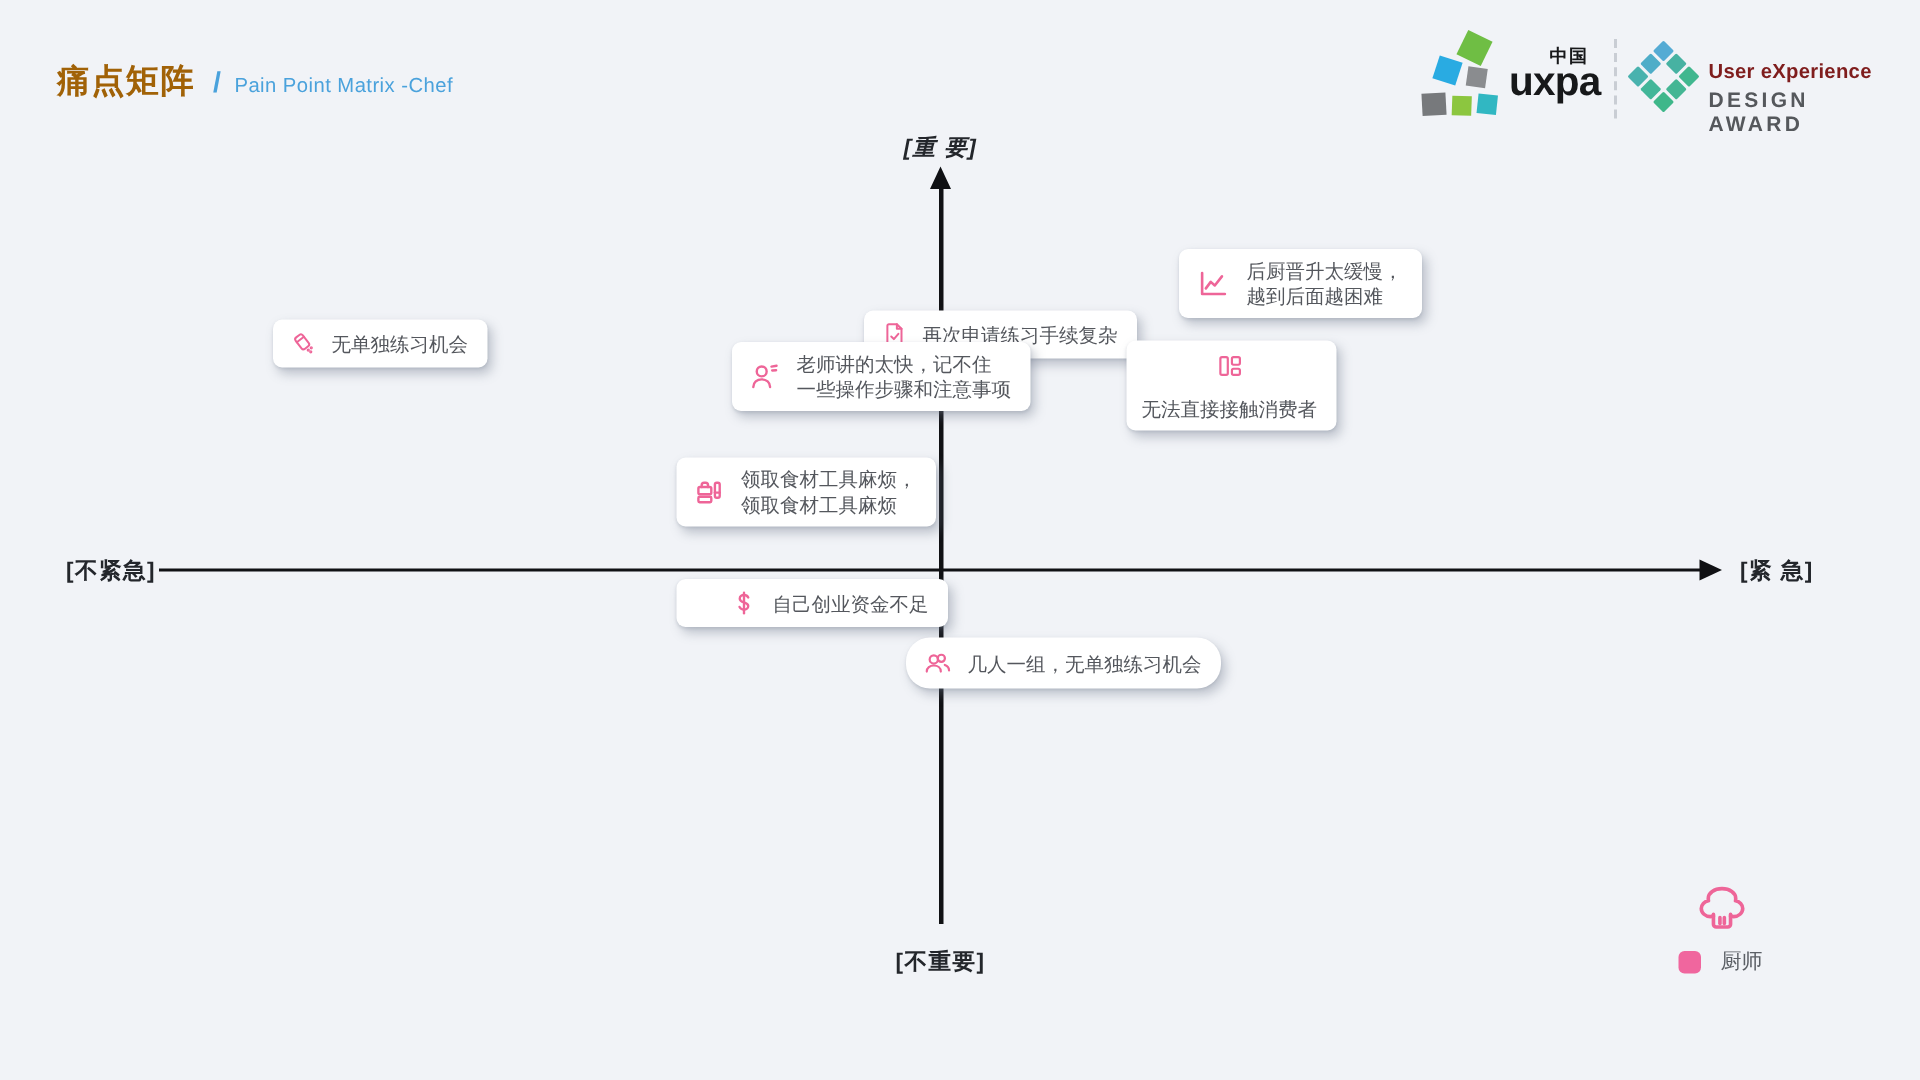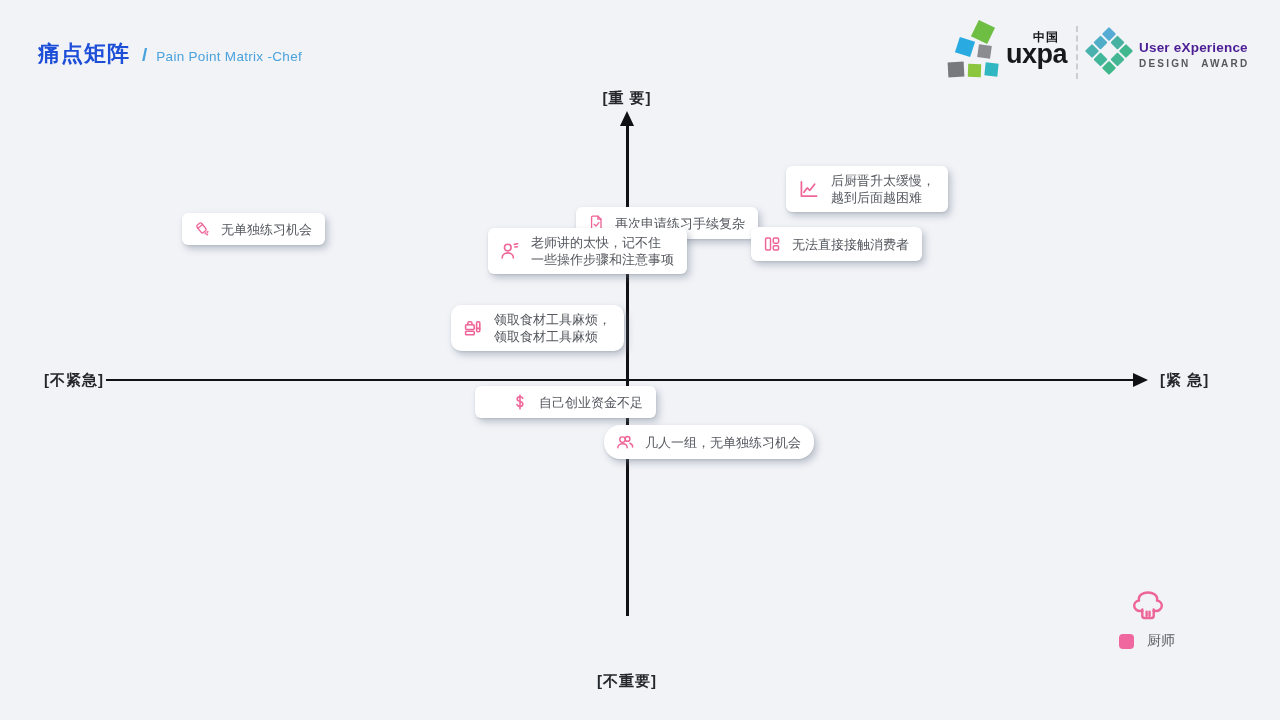--- a/index.html
+++ b/index.html
@@ -4,49 +4,49 @@
 <style>
   * { margin:0; padding:0; box-sizing:border-box; }
   body { background:#e6e8ec; }
   .stage {
     position:relative; width:1280px; height:720px;
     background:#F1F3F7; overflow:hidden;
     font-family:"Liberation Sans", sans-serif;
   }
   
   .header-title { position:absolute; left:38px; top:39px; display:flex; align-items:baseline; }
-  .title-zh { font-size:22px; font-weight:bold; color:#1d4ed8; letter-spacing:1px; }
+  .title-zh { font-size:22px; font-weight:bold; color:#a16207; letter-spacing:1px; }
   .title-slash { font-size:19px; font-weight:bold; color:#4AA2DC; margin:0 9px 0 12px; }
   .title-en { font-size:13.5px; color:#4AA2DC; letter-spacing:0.3px; }
 
   
   .uxpa-logo { position:absolute; left:948px; top:23px; width:60px; height:58px; }
   .uxpa-logo .sq { position:absolute; }
   .uxpa-word { position:absolute; left:1006px; top:39px; font-size:27px; font-weight:bold; color:#17181A; letter-spacing:-0.5px; }
   .uxpa-cn { position:absolute; left:1033px; top:29px; font-size:12px; font-weight:bold; color:#17181A; letter-spacing:1px; }
   .logo-divider { position:absolute; left:1076px; top:26px; height:53px; width:0; border-left:2px dashed #C9CDD4; }
 
   
   .award-diamond { position:absolute; left:1092px; top:34px; width:34px; height:34px; transform:rotate(45deg);
     display:grid; grid-template-columns:repeat(3,10px); grid-template-rows:repeat(3,10px); gap:2px; }
   .award-diamond .cell { width:10px; height:10px; border-radius:1px; }
   .award-text { position:absolute; left:1139px; top:40px; }
-  .award-line1 { font-size:13.5px; font-weight:bold; color:#4c1d95; letter-spacing:0.2px; }
-  .award-line2 { font-size:10px; font-weight:bold; color:#55585C; letter-spacing:2.2px; word-spacing:6px; margin-top:3px; }
+  .award-line1 { font-size:13.5px; font-weight:bold; color:#7f1d1d; letter-spacing:0.2px; }
+  .award-line2 { font-size:14px; font-weight:bold; color:#55585C; letter-spacing:2.2px; word-spacing:6px; margin-top:3px; }
 
   
   .v-axis { position:absolute; left:626px; top:125px; width:2.5px; height:491px; background:#101114; }
   .v-arrow { position:absolute; left:620px; top:111px; width:0; height:0;
     border-left:7px solid transparent; border-right:7px solid transparent; border-bottom:15px solid #101114; }
   .h-axis { position:absolute; left:106px; top:378.5px; width:1028px; height:2.5px; background:#101114; }
   .h-arrow { position:absolute; left:1133px; top:373px; width:0; height:0;
     border-top:7px solid transparent; border-bottom:7px solid transparent; border-left:15px solid #101114; }
   .axis-label { position:absolute; font-size:15px; font-weight:bold; color:#23262B; letter-spacing:1px; }
-  .axis-label.top { left:577px; top:89px; width:100px; text-align:center; }
-  .axis-label.bottom { left:577px; top:632px; width:100px; text-align:center;margin-top:40px; }
+  .axis-label.top { left:577px; top:89px; width:100px; text-align:center;font-style:italic; }
+  .axis-label.bottom { left:577px; top:632px; width:100px; text-align:center; }
   .axis-label.left { left:36px; top:371px; width:68px; text-align:right; }
   .axis-label.right { left:1160px; top:371px; }
 
   
   .card {
     position:absolute; display:flex; align-items:center; gap:9px;
     background:#ffffff; border-radius:6px; padding:6px 13px 6px 10px;
     box-shadow:3px 4px 7px rgba(105,115,135,0.38), 0 1px 2px rgba(105,115,135,0.18);
     color:#54575D; font-size:13px; white-space:nowrap;
   }
@@ -159,48 +159,48 @@
         <path d="M5 5.5v13h14"></path>
         <polyline points="7.3,15 10.3,11 12.8,13.2 17.2,7.6"></polyline>
       </svg>
     </span>
     <span class="txt">
       <span style="display:block">后厨晋升太缓慢，</span>
       <span style="display:block">越到后面越困难</span>
     </span>
   </div>
 
-  <div class="card" style="left:751px;top:227px;">
+  <div class="card" style="left:751px;top:227px;flex-direction:column;">
     <span class="ic">
       <svg class="pic" width="22" height="22" viewBox="0 0 24 24">
         <rect x="5" y="5.5" width="5.4" height="13" rx="1.2"></rect>
         <rect x="13.4" y="5.5" width="5.8" height="5.6" rx="1.2"></rect>
         <rect x="13.4" y="14" width="5.8" height="4.5" rx="1.2"></rect>
       </svg>
     </span>
     <span class="txt">无法直接接触消费者</span>
   </div>
 
-  <div class="card" style="left:451px;top:305px;border-radius:10px;">
+  <div class="card" style="left:451px;top:305px;">
     <span class="ic">
       <svg class="pic" width="24" height="24" viewBox="0 0 24 24">
         <path d="M6.8 8.7V7.4A1.6 1.6 0 0 1 8.4 5.8h1a1.6 1.6 0 0 1 1.6 1.6v1.3"></path>
         <rect x="4.6" y="8.7" width="8.6" height="4.8" rx="1"></rect>
         <rect x="4.6" y="15.2" width="8.6" height="3.6" rx="0.8"></rect>
         <rect x="15.6" y="5.8" width="3.2" height="10" rx="1.2"></rect>
         <path d="M15.6 12.4h3.2"></path>
       </svg>
     </span>
     <span class="txt">
       <span style="display:block">领取食材工具麻烦，</span>
       <span style="display:block">领取食材工具麻烦</span>
     </span>
   </div>
 
-  <div class="card" style="left:475px;top:386px;padding-left:35px;">
+  <div class="card" style="left:451px;top:386px;padding-left:35px;">
     <span class="ic">
       <svg class="pic" width="20" height="20" viewBox="0 0 24 24" style="stroke-width:1.9;">
         <path d="M12 3.8v16.4"></path>
         <path d="M15.4 7.6c-.6-1.3-1.9-2-3.4-2-1.9 0-3.4 1.2-3.4 2.9 0 3.8 6.8 2.1 6.8 5.9 0 1.8-1.6 2.9-3.4 2.9-1.6 0-3-.9-3.6-2.2"></path>
       </svg>
     </span>
     <span class="txt">自己创业资金不足</span>
   </div>
 
   <div class="card" style="left:604px;top:425px;border-radius:16px;">

